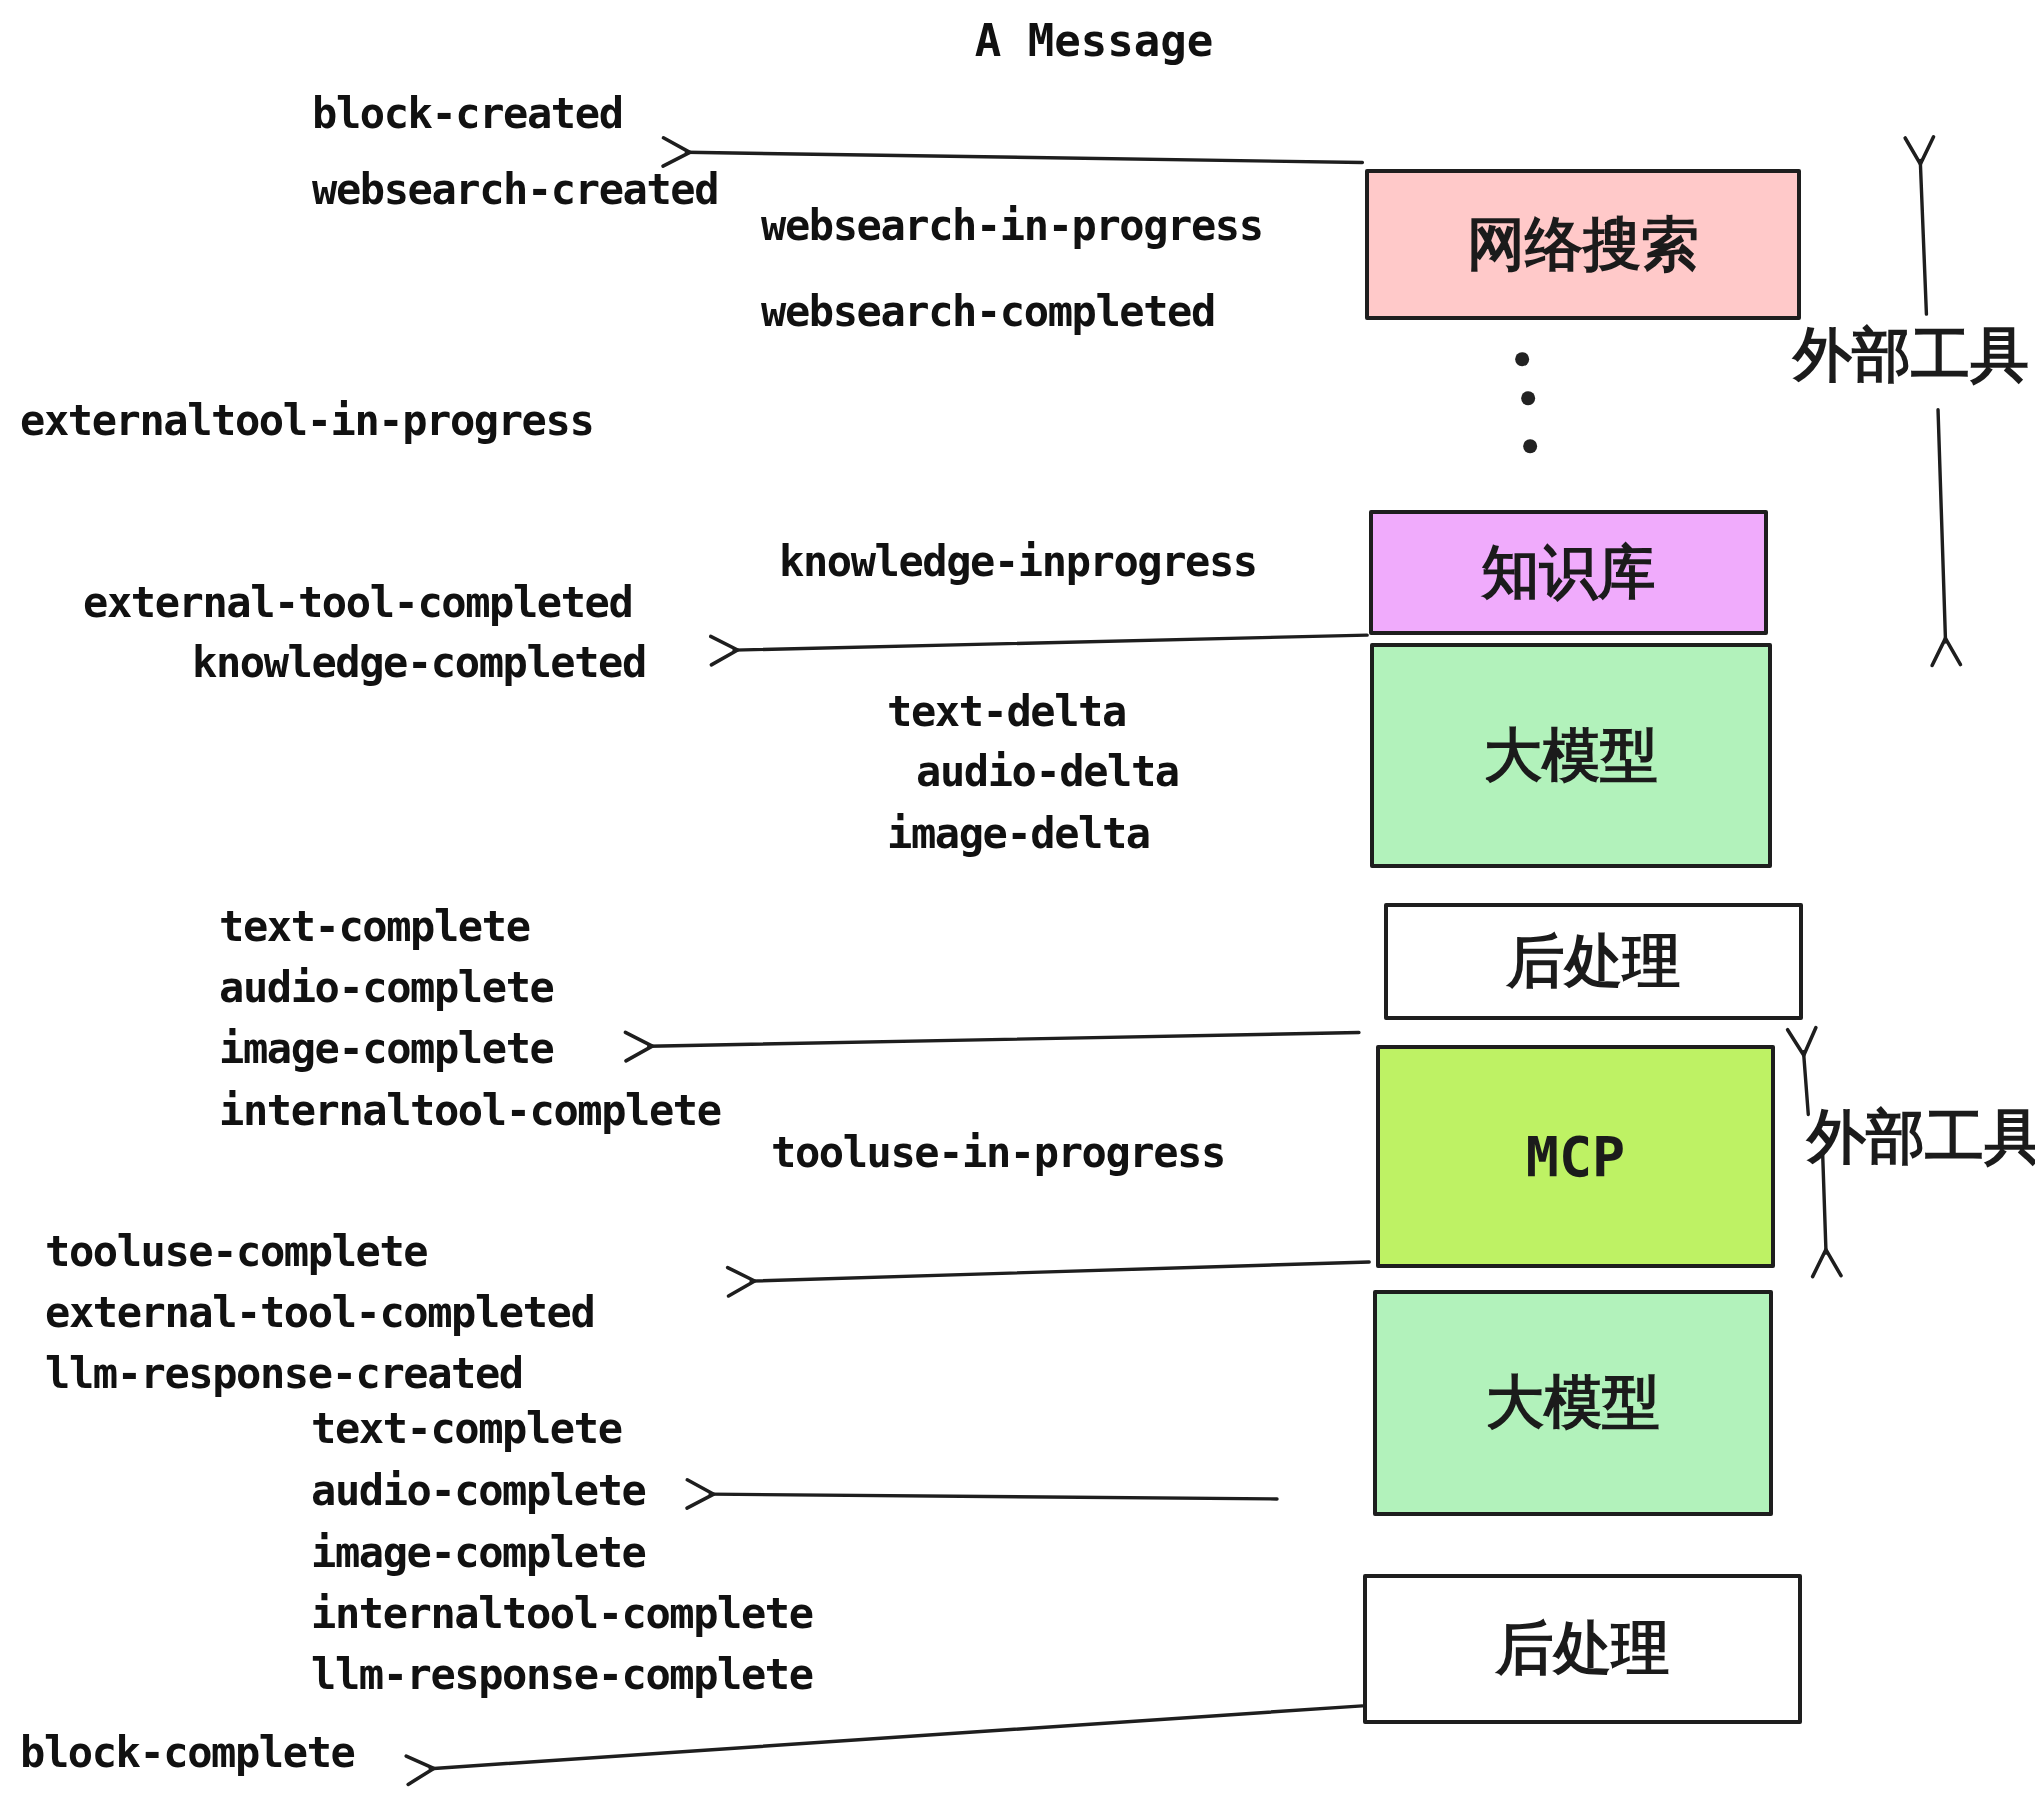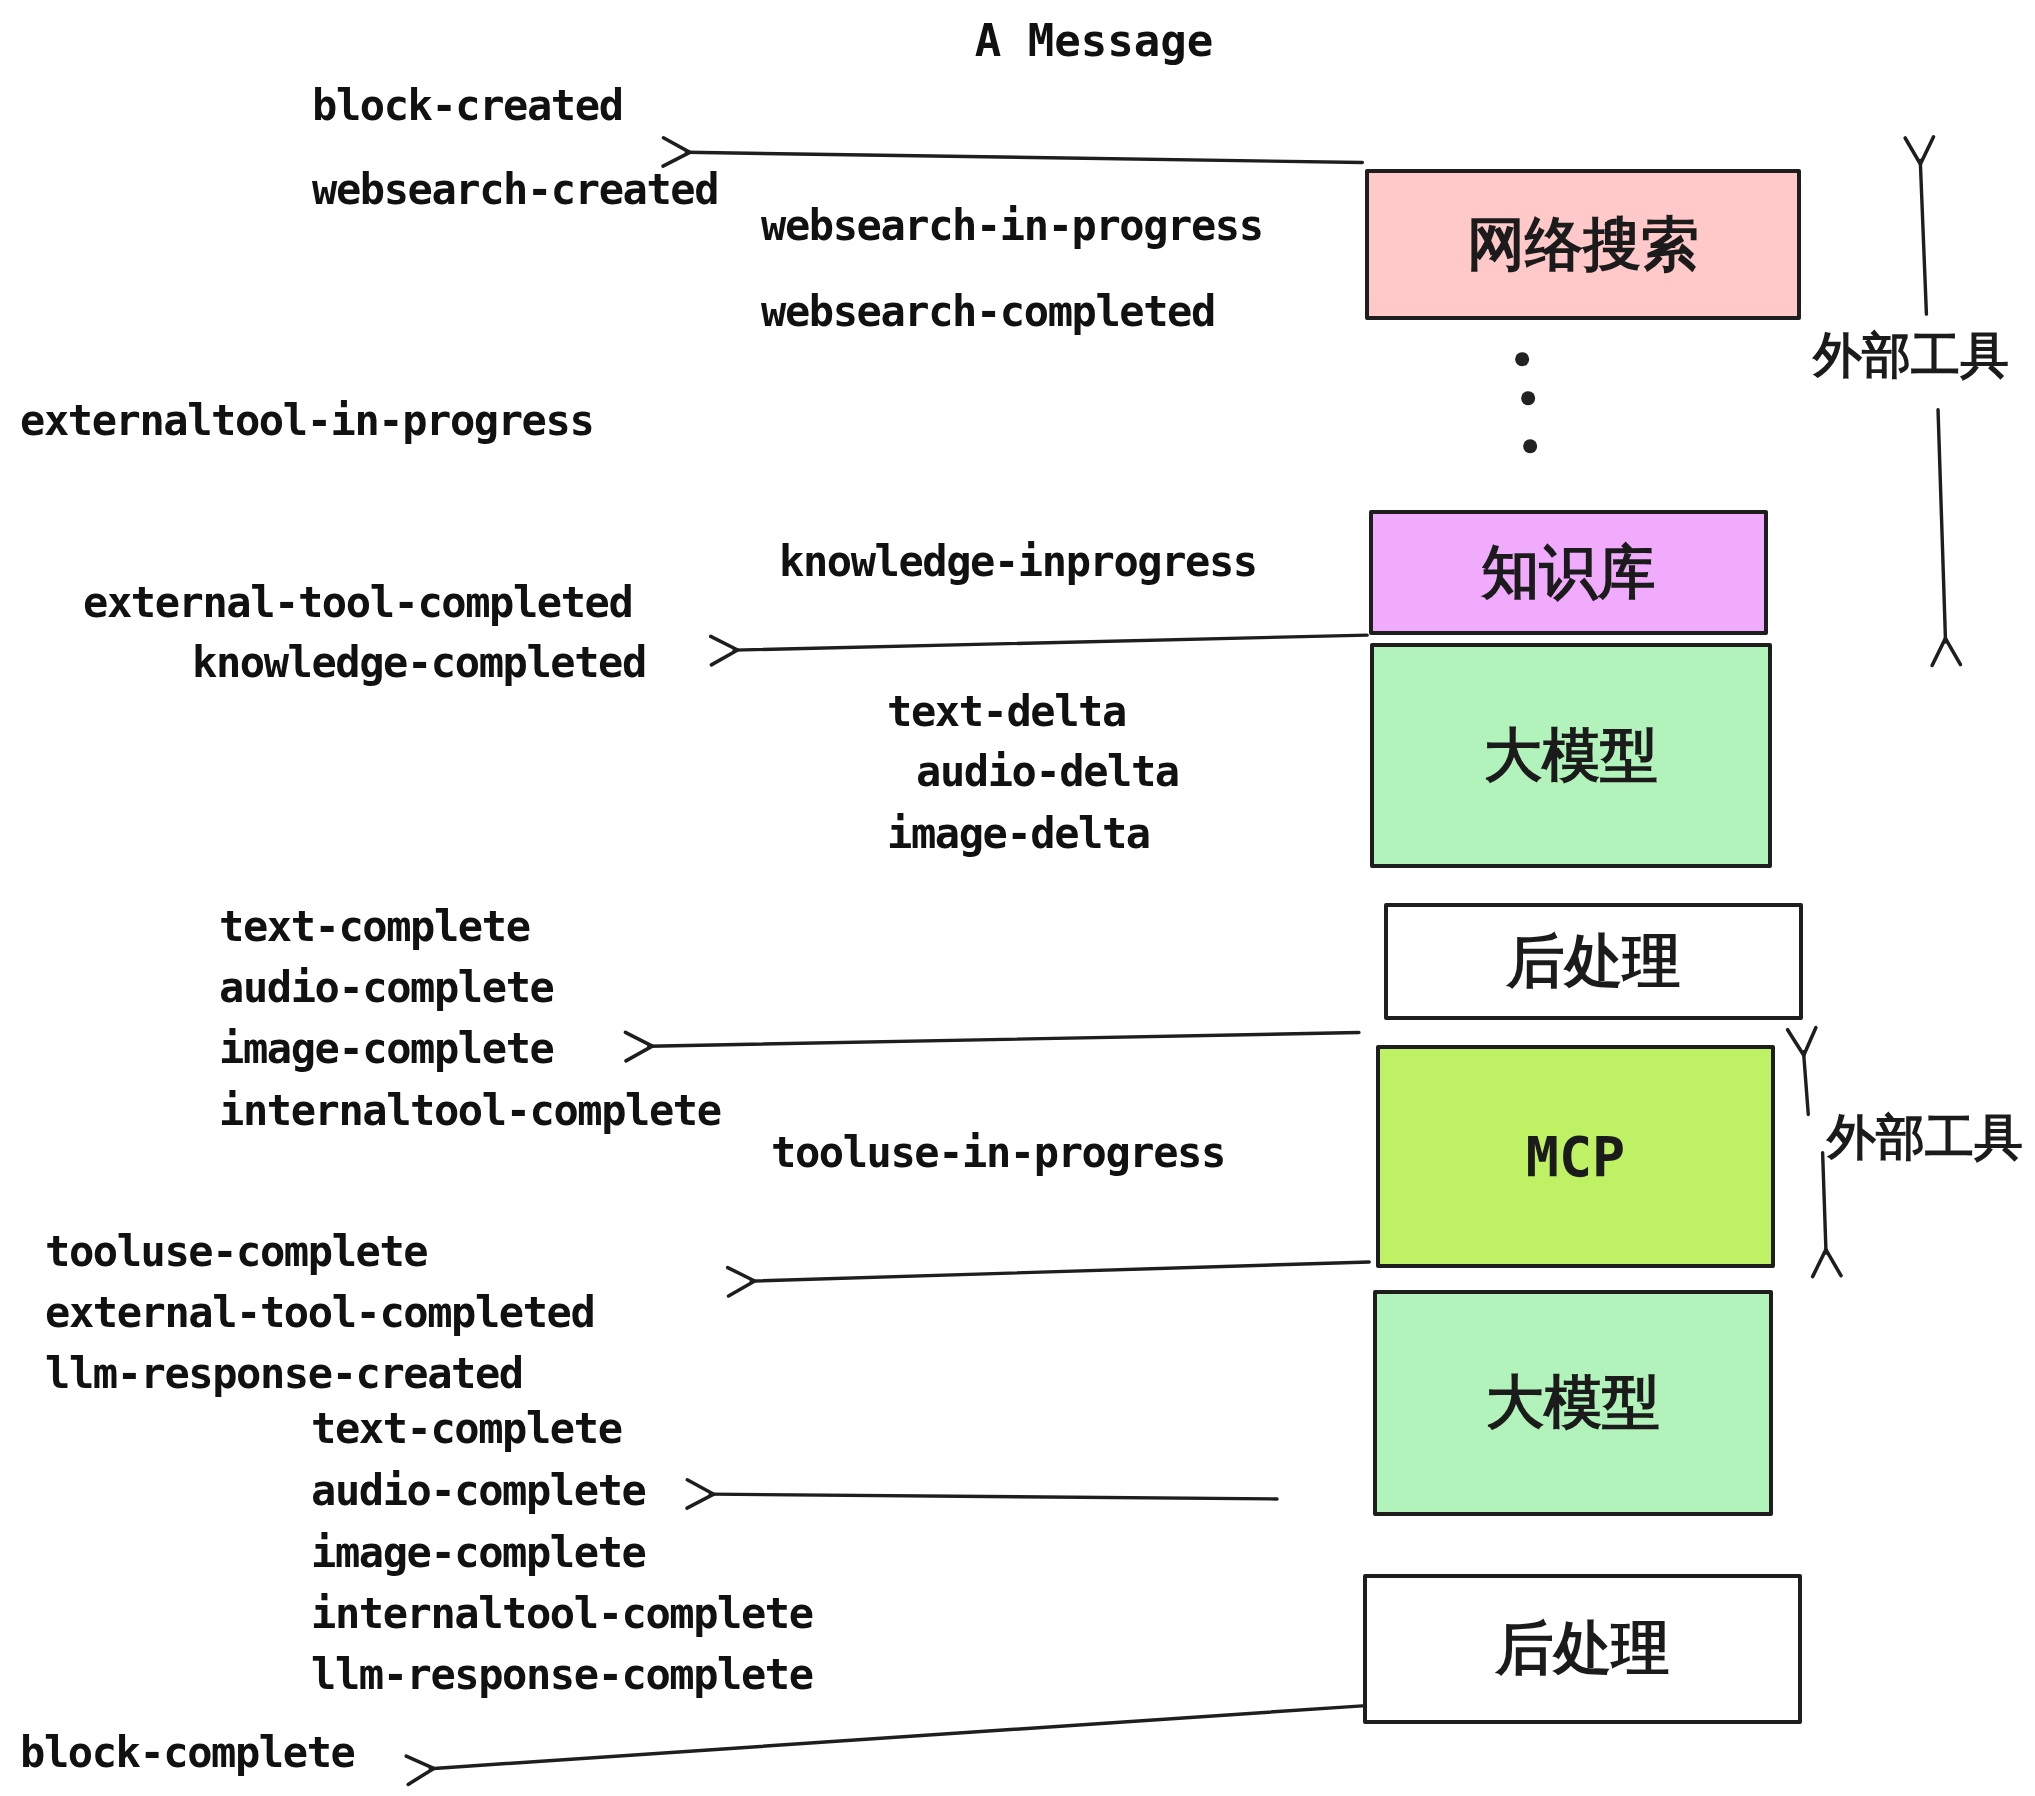--- a/index.html
+++ b/index.html
@@ -46,21 +46,21 @@
   }
   .flow-box.mono .box-label {
     font-family: "DejaVu Sans Mono", monospace;
     font-size: 55px;
   }
   .side-label {
     position: absolute;
     transform: translate(-50%, -50%);
     font-family: "Liberation Sans", "DejaVu Sans", sans-serif;
     font-weight: 700;
-    font-size: 49px;
+    font-size: 59px;
     color: #1b1b1b;
     white-space: nowrap;
     line-height: 1;
   }
   .dot {
     position: absolute;
     width: 13.7px;
     height: 13.7px;
     border-radius: 50%;
     background: #222222;
@@ -92,21 +92,21 @@
         <line x1="2005" y1="1848" x2="1100" y2="1876" stroke="#1e1e1e" stroke-width="5" stroke-linecap="round" marker-end="url(#arrowhead)"></line>
         <line x1="1870" y1="2195" x2="1040" y2="2188" stroke="#1e1e1e" stroke-width="5" stroke-linecap="round" marker-end="url(#arrowhead)"></line>
         <line x1="1995" y1="2498" x2="630" y2="2590" stroke="#1e1e1e" stroke-width="5" stroke-linecap="round" marker-end="url(#arrowhead)"></line>
         <line x1="2821" y1="460" x2="2812" y2="235" stroke="#1e1e1e" stroke-width="5" stroke-linecap="round" marker-end="url(#arrowhead)"></line>
         <line x1="2838" y1="600" x2="2849" y2="940" stroke="#1e1e1e" stroke-width="5" stroke-linecap="round" marker-end="url(#arrowhead)"></line>
         <line x1="2648" y1="1632" x2="2641" y2="1540" stroke="#1e1e1e" stroke-width="5" stroke-linecap="round" marker-end="url(#arrowhead)"></line>
         <line x1="2669" y1="1688" x2="2674" y2="1835" stroke="#1e1e1e" stroke-width="5" stroke-linecap="round" marker-end="url(#arrowhead)"></line>
       </g>
   </svg>
   <div id="labels-layer">
-      <div class="event-label" style="left: 312px; top: 85px;">block-created</div>
+      <div class="event-label" style="left: 312px; top: 93px;">block-created</div>
       <div class="event-label" style="left: 312px; top: 169px;">websearch-created</div>
       <div class="event-label" style="left: 761px; top: 205px;">websearch-in-progress</div>
       <div class="event-label" style="left: 761px; top: 291px;">websearch-completed</div>
       <div class="event-label" style="left: 20px; top: 400px;">externaltool-in-progress</div>
       <div class="event-label" style="left: 779px; top: 541px;">knowledge-inprogress</div>
       <div class="event-label" style="left: 83px; top: 582px;">external-tool-completed</div>
       <div class="event-label" style="left: 192px; top: 642px;">knowledge-completed</div>
       <div class="event-label" style="left: 887px; top: 691px;">text-delta</div>
       <div class="event-label" style="left: 916px; top: 751px;">audio-delta</div>
       <div class="event-label" style="left: 887px; top: 813px;">image-delta</div>

